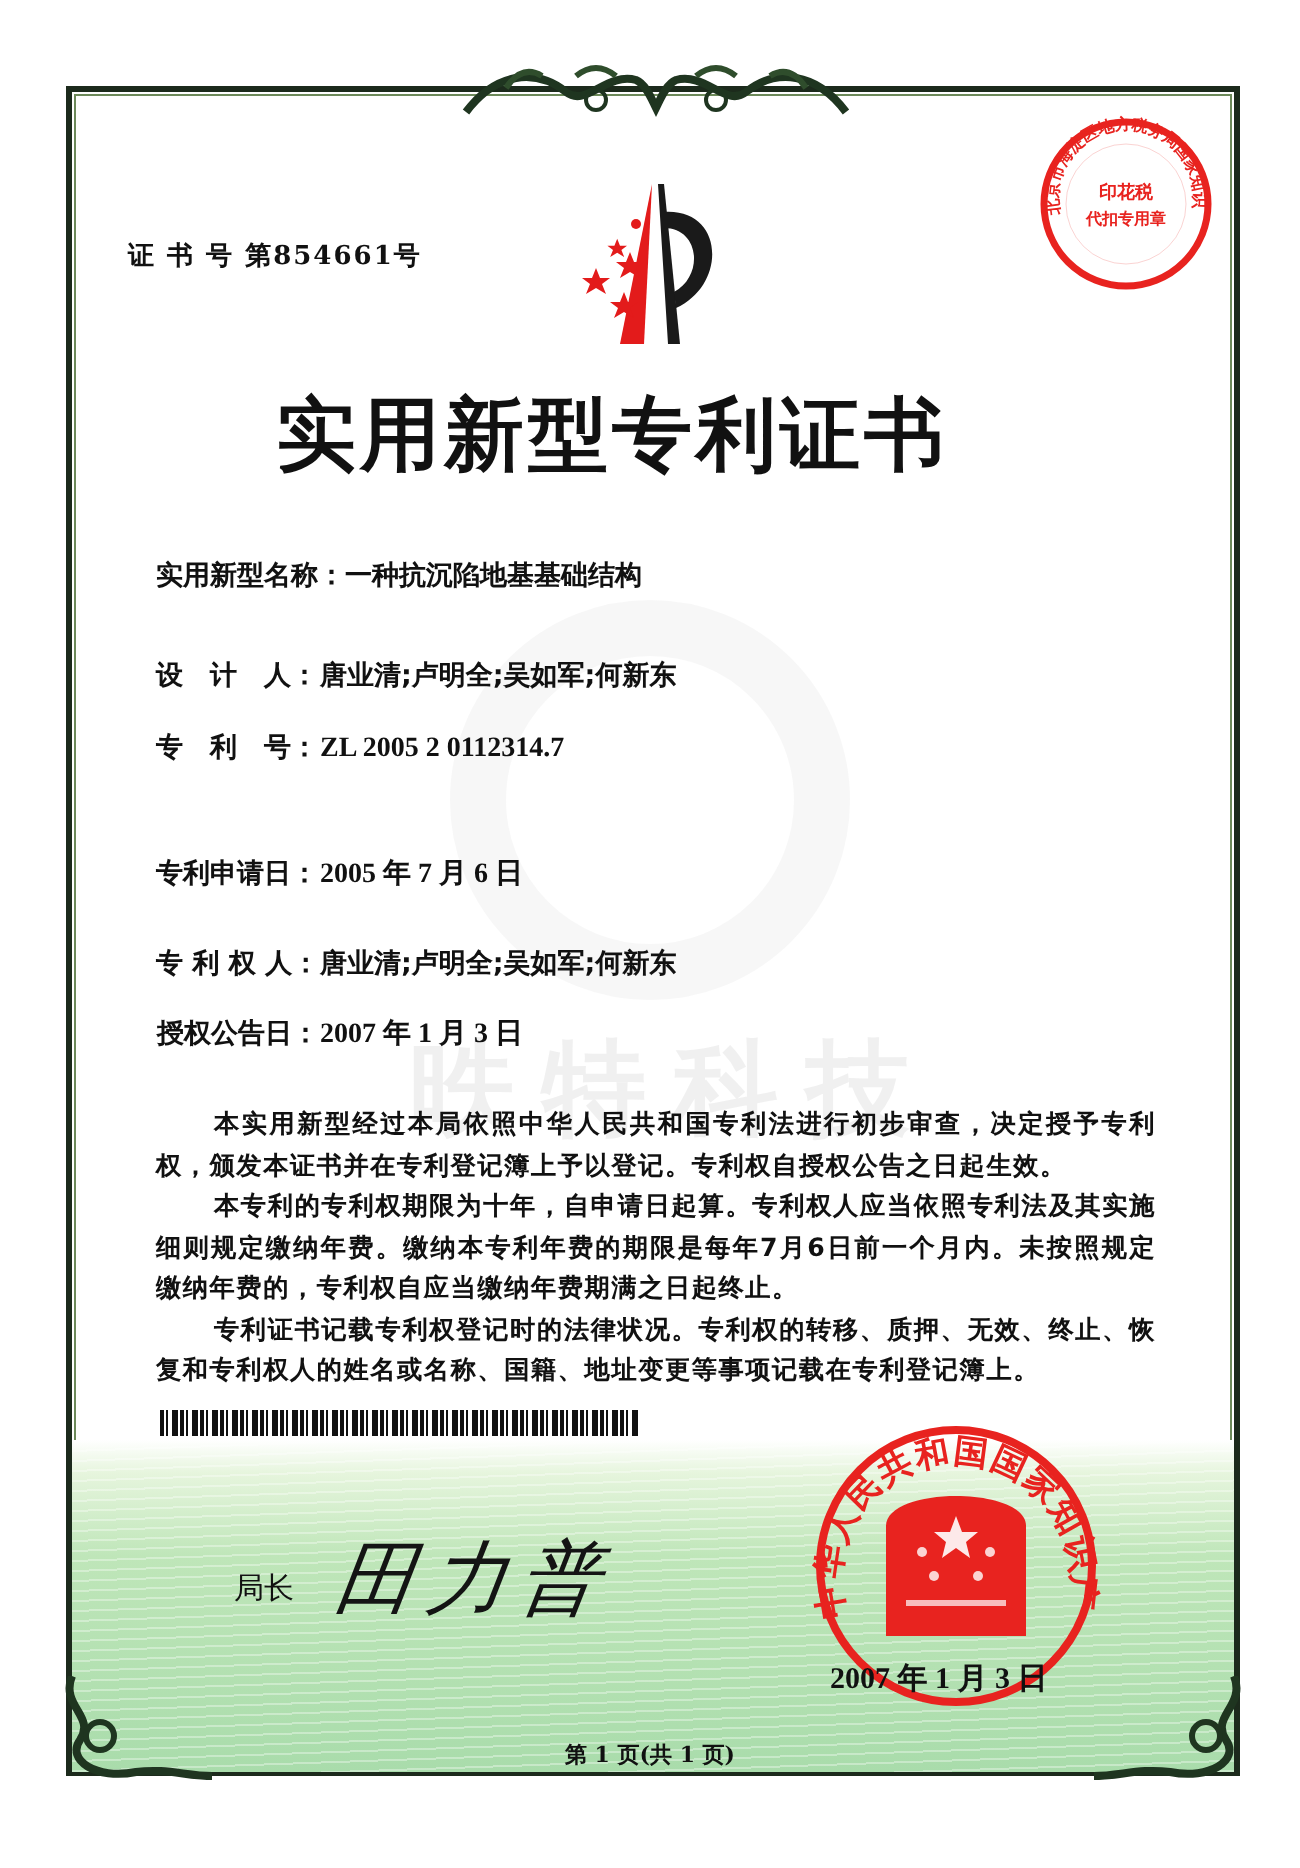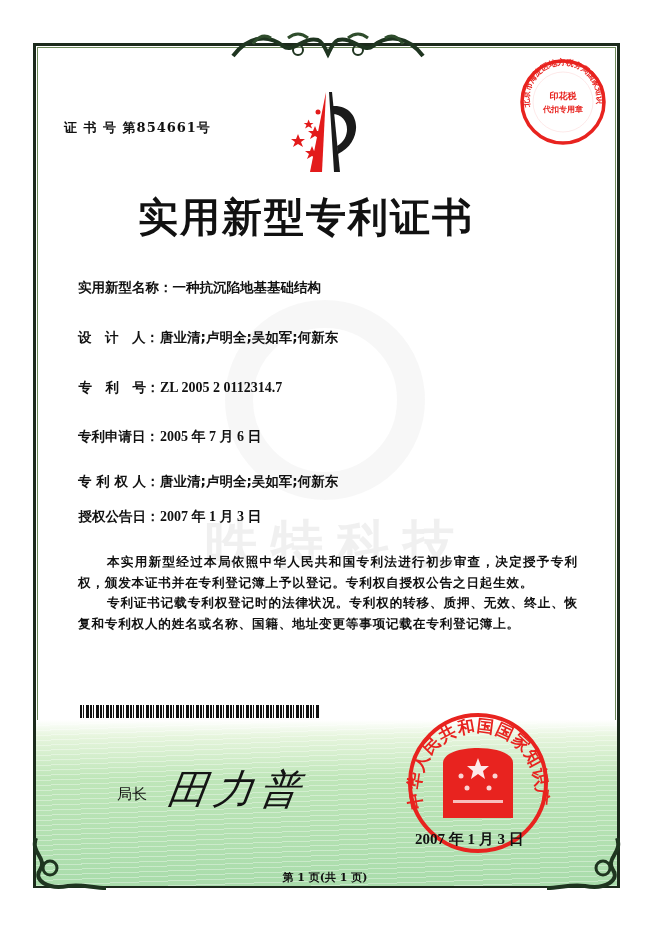--- a/index.html
+++ b/index.html
@@ -126,35 +126,36 @@
 </div>
 
 <div class="title">实用新型专利证书</div>
 
 <div class="field" style="top:279px;">
   <span class="lbl" style="width:auto;">实用新型名称：</span><span class="val" style="font-family:'DejaVu Sans',sans-serif;font-size:13.5px;">一种抗沉陷地基基础结构</span>
 </div>
 <div class="field" style="top:329px;">
   <span class="lbl">设　计　人：</span><span class="val" style="font-family:'DejaVu Sans',sans-serif;font-size:13.5px;">唐业清;卢明全;吴如军;何新东</span>
 </div>
-<div class="field" style="top:379px;text-align:center;">
+<div class="field" style="top:365px;">
   <span class="lbl">专　利　号：</span><span class="val">ZL 2005 2 0112314.7</span>
 </div>
 <div class="field" style="top:428px;">
   <span class="lbl">专利申请日：</span><span class="val">2005 年 7 月 6 日</span>
 </div>
 <div class="field" style="top:473px;">
   <span class="lbl">专 利 权 人：</span><span class="val" style="font-family:'DejaVu Sans',sans-serif;font-size:13.5px;">唐业清;卢明全;吴如军;何新东</span>
 </div>
 <div class="field" style="top:508px;text-align:center;">
   <span class="lbl">授权公告日：</span><span class="val">2007 年 1 月 3 日</span>
 </div>
 
 <div class="body-text">
   <p>本实用新型经过本局依照中华人民共和国专利法进行初步审查，决定授予专利权，颁发本证书并在专利登记簿上予以登记。专利权自授权公告之日起生效。</p>
+  <p>本专利的专利权期限为十年，自申请日起算。专利权人应当依照专利法及其实施细则规定缴纳年费。缴纳本专利年费的期限是每年7月6日前一个月内。未按照规定缴纳年费的，专利权自应当缴纳年费期满之日起终止。</p>
   <p>专利证书记载专利权登记时的法律状况。专利权的转移、质押、无效、终止、恢复和专利权人的姓名或名称、国籍、地址变更等事项记载在专利登记簿上。</p>
 </div>
 
 <div class="barcode"></div>
 
 <div class="director-label">局长</div>
 <div class="signature">田力普</div>
 
 <div class="office-seal">
   <svg width="170" height="150" viewBox="0 0 170 150">

